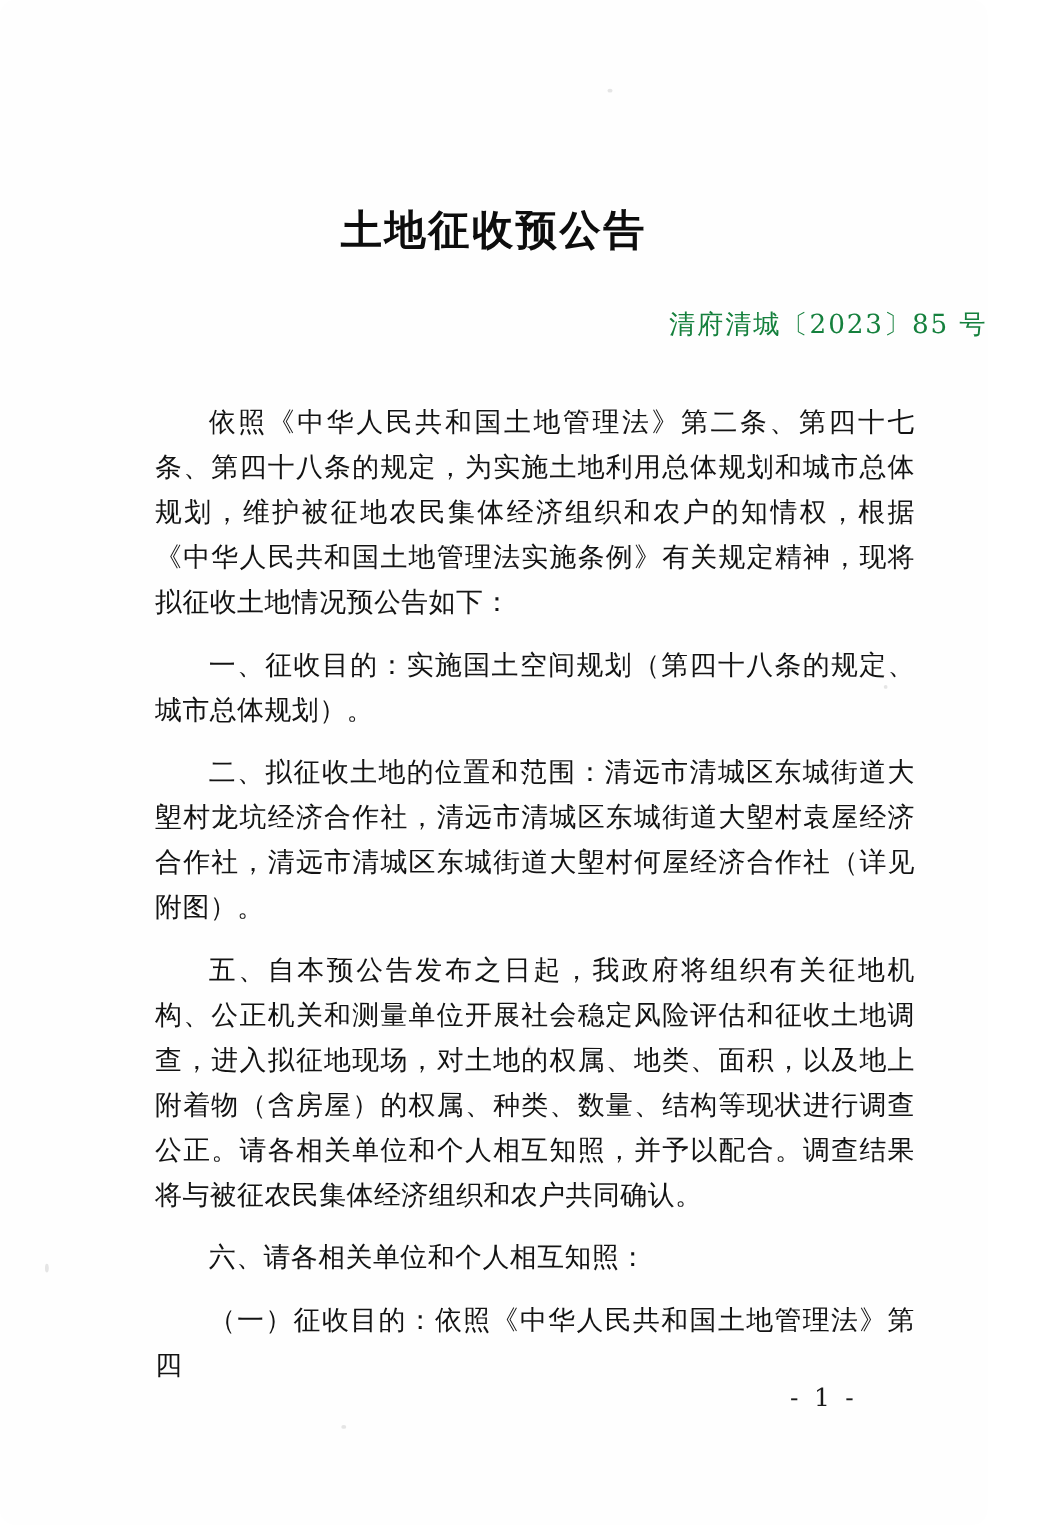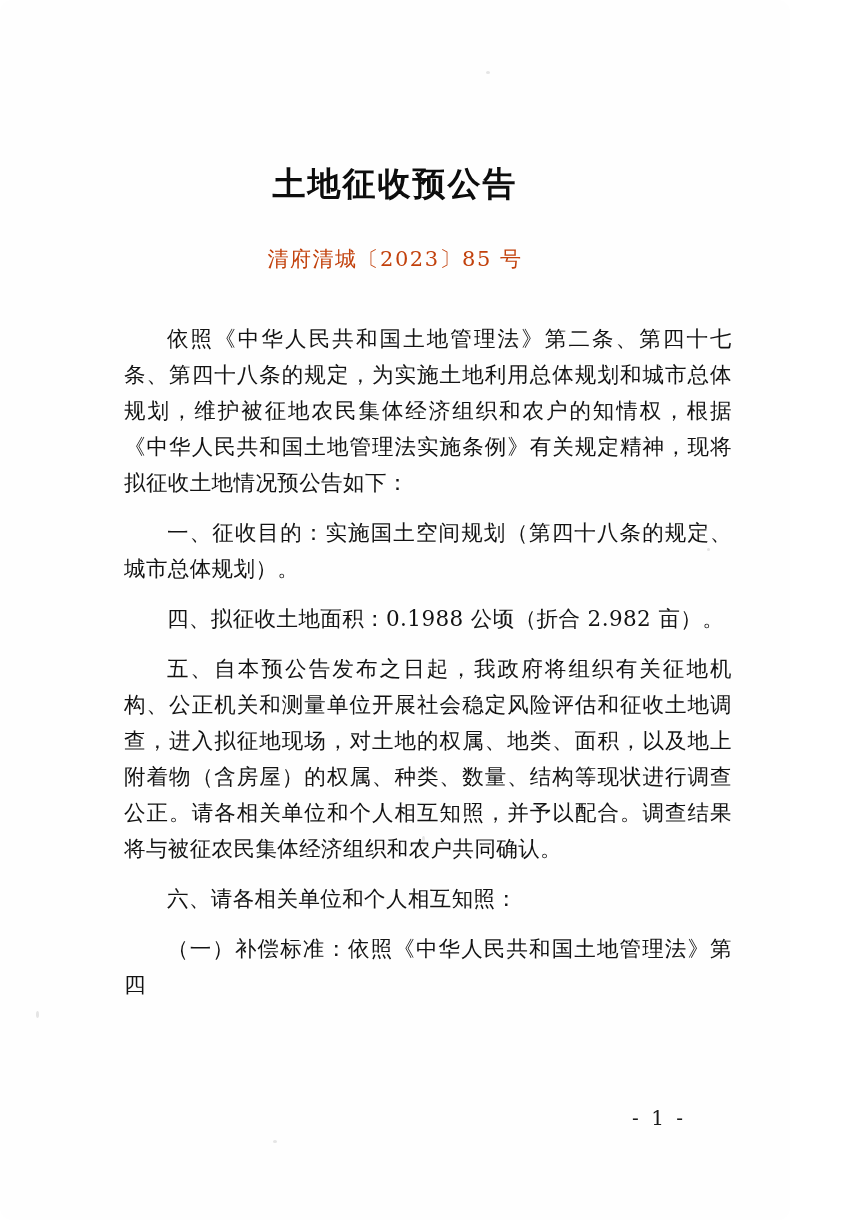--- a/index.html
+++ b/index.html
@@ -43,24 +43,24 @@
     letter-spacing: 2px;
     color: #0d0d0d;
     line-height: 1.1;
   }
 
   .doc-number {
     position: absolute;
     left: 0;
     right: 0;
     top: 245px;
-    text-align: center;
+    text-align: right;
     font-size: 21px;
     letter-spacing: 1.5px;
-    color: #c2410c;
+    color: #15803d;
   }
 
   .body-block {
     position: absolute;
     left: 110px;
     top: 307px;
     width: 636px;
   }
 
   .para {
@@ -94,21 +94,21 @@
   <div class="speck" style="left:707px; top:548px; width:3px; height:3px;"></div>
   <div class="speck" style="left:422px; top:836px; width:3px; height:5px;"></div>
 
   <div class="doc-title">土地征收预公告</div>
 
   <div class="doc-number">清府清城〔2023〕85 号</div>
 
   <div class="body-block">
     <p class="para">依照《中华人民共和国土地管理法》第二条、第四十七条、第四十八条的规定，为实施土地利用总体规划和城市总体规划，维护被征地农民集体经济组织和农户的知情权，根据《中华人民共和国土地管理法实施条例》有关规定精神，现将拟征收土地情况预公告如下：</p>
     <p class="para">一、征收目的：实施国土空间规划（第四十八条的规定、城市总体规划）。</p>
-    <p class="para">四、拟征收土地面积：0.1988 公顷（折合 2.982 亩）。</p>
+    <p class="para">二、拟征收土地的位置和范围：清远市清城区东城街道大塱村龙坑经济合作社，清远市清城区东城街道大塱村袁屋经济合作社，清远市清城区东城街道大塱村何屋经济合作社（详见附图）。</p>
     <p class="para">五、自本预公告发布之日起，我政府将组织有关征地机构、公正机关和测量单位开展社会稳定风险评估和征收土地调查，进入拟征地现场，对土地的权属、地类、面积，以及地上附着物（含房屋）的权属、种类、数量、结构等现状进行调查公正。请各相关单位和个人相互知照，并予以配合。调查结果将与被征农民集体经济组织和农户共同确认。</p>
     <p class="para">六、请各相关单位和个人相互知照：</p>
-    <p class="para">（一）补偿标准：依照《中华人民共和国土地管理法》第四</p>
+    <p class="para">（一）征收目的：依照《中华人民共和国土地管理法》第四</p>
   </div>
 
   <div class="page-number">- 1 -</div>
 
 </div>
 
 </body></html>

